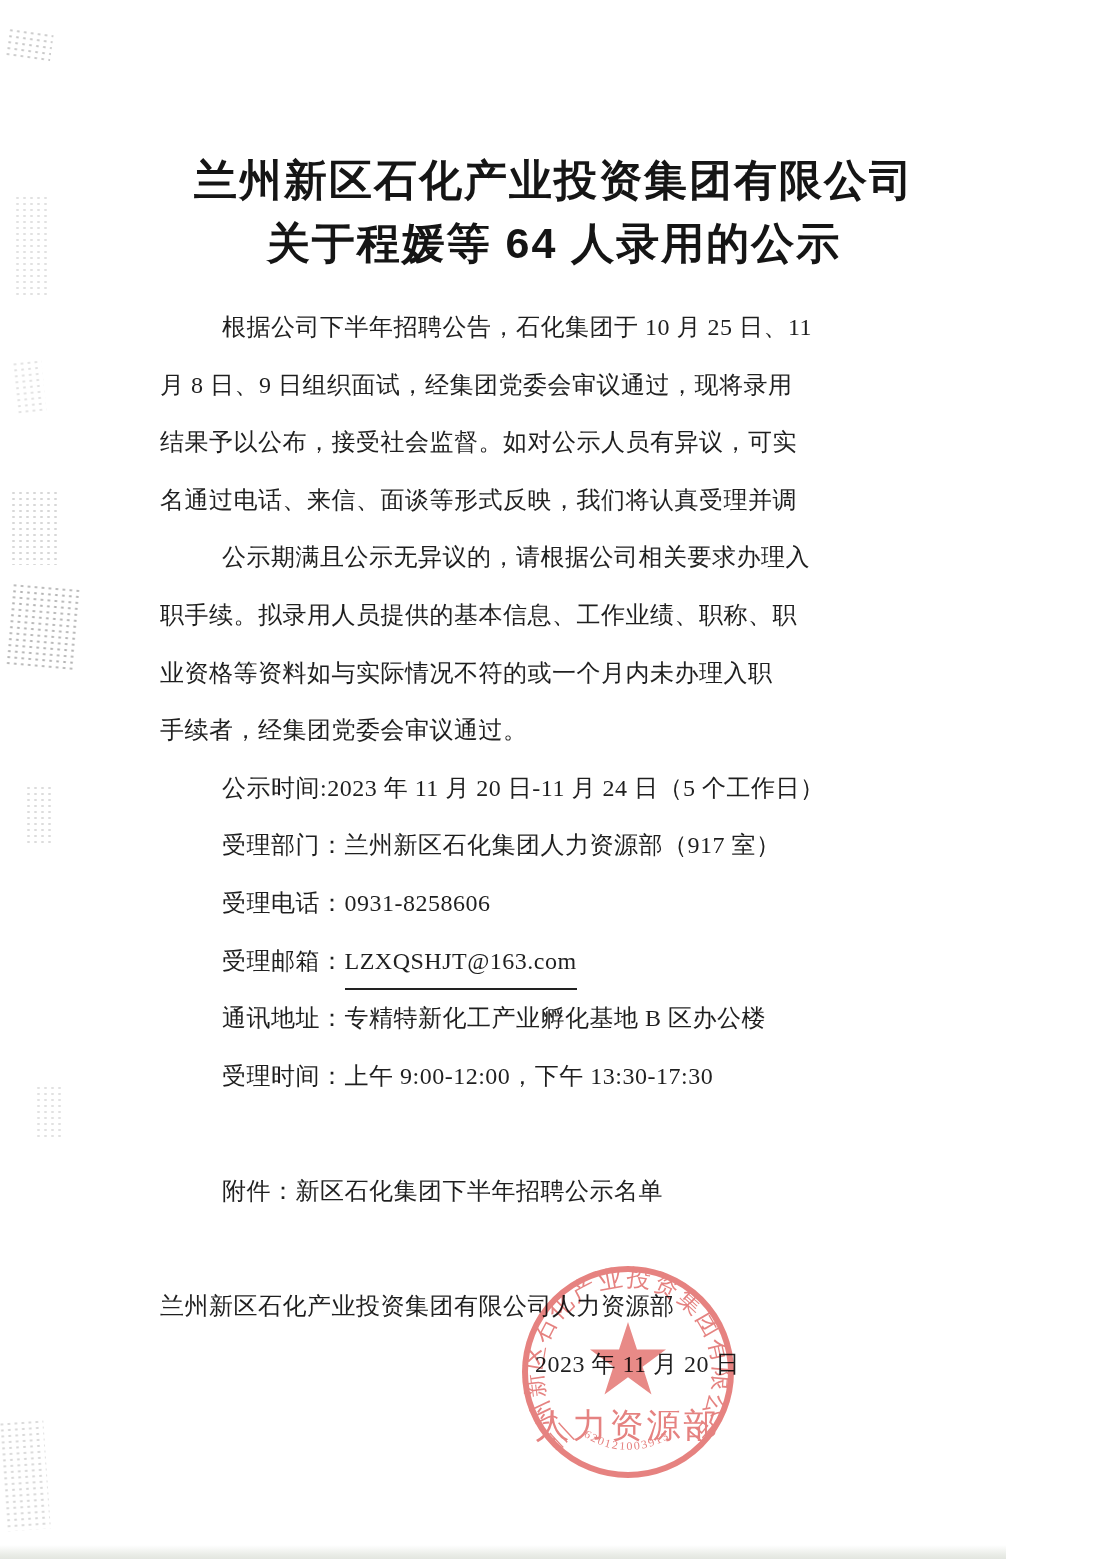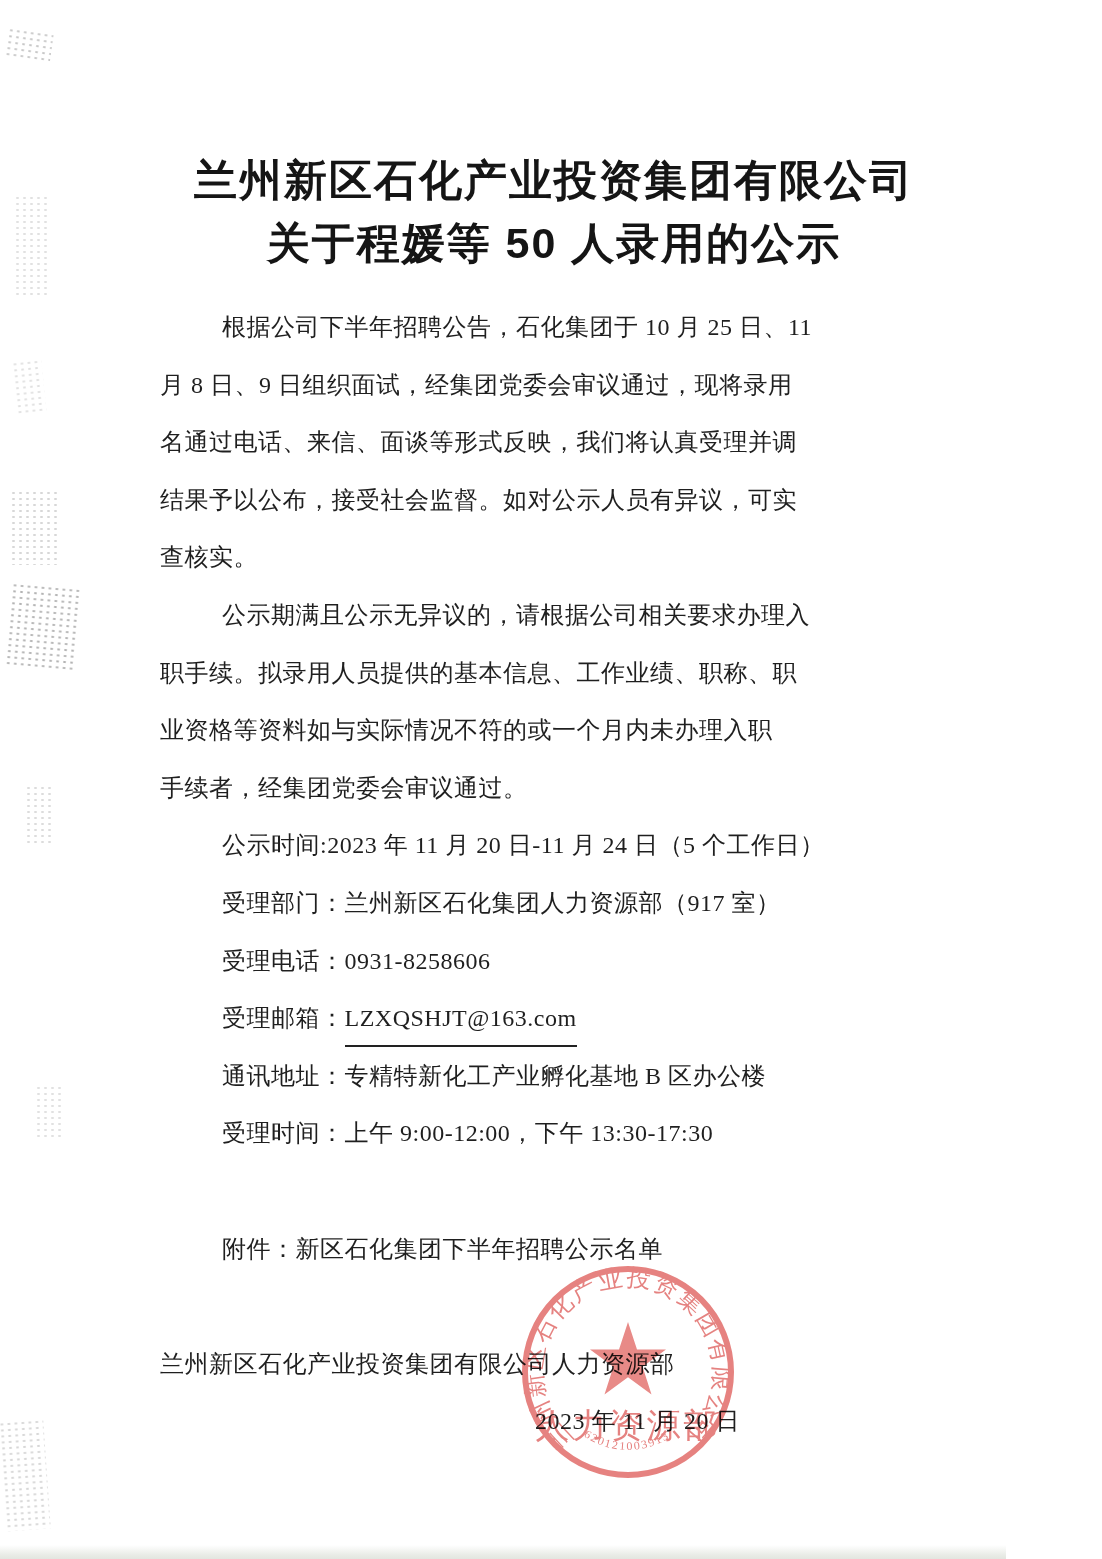--- a/index.html
+++ b/index.html
@@ -54,29 +54,28 @@
   <div class="noise" style="left:14px;top:360px;width:30px;height:55px;opacity:.3;transform:rotate(-6deg);"></div>
   <div class="noise" style="left:10px;top:490px;width:50px;height:75px;opacity:.4;"></div>
   <div class="noise" style="left:8px;top:585px;width:70px;height:85px;opacity:.75;transform:rotate(5deg);"></div>
   <div class="noise" style="left:25px;top:785px;width:30px;height:60px;opacity:.35;"></div>
   <div class="noise" style="left:35px;top:1085px;width:28px;height:55px;opacity:.3;"></div>
   <div class="noise" style="left:2px;top:1420px;width:45px;height:110px;opacity:.4;transform:rotate(-4deg);"></div>
   <div class="edge-smudge"></div>
 
   <div class="title-block">
     <div>兰州新区石化产业投资集团有限公司</div>
-    <div>关于程媛等 50 人录用的公示</div>
+    <div>关于程媛等 64 人录用的公示</div>
   </div>
 
   <div class="body-flow">
     <div class="line indent">根据公司下半年招聘公告，石化集团于 10 月 25 日、11</div>
     <div class="line">月 8 日、9 日组织面试，经集团党委会审议通过，现将录用</div>
+    <div class="line">结果予以公布，接受社会监督。如对公示人员有异议，可实</div>
     <div class="line">名通过电话、来信、面谈等形式反映，我们将认真受理并调</div>
-    <div class="line">结果予以公布，接受社会监督。如对公示人员有异议，可实</div>
-    <div class="line">查核实。</div>
     <div class="line indent">公示期满且公示无异议的，请根据公司相关要求办理入</div>
     <div class="line">职手续。拟录用人员提供的基本信息、工作业绩、职称、职</div>
     <div class="line">业资格等资料如与实际情况不符的或一个月内未办理入职</div>
     <div class="line">手续者，经集团党委会审议通过。</div>
     <div class="line indent">公示时间:2023 年 11 月 20 日-11 月 24 日（5 个工作日）</div>
     <div class="line indent">受理部门：兰州新区石化集团人力资源部（917 室）</div>
     <div class="line indent">受理电话：0931-8258606</div>
     <div class="line indent"><span>受理邮箱：</span><span class="u-link">LZXQSHJT@163.com</span></div>
     <div class="line indent">通讯地址：专精特新化工产业孵化基地 B 区办公楼</div>
     <div class="line indent">受理时间：上午 9:00-12:00，下午 13:30-17:30</div>

